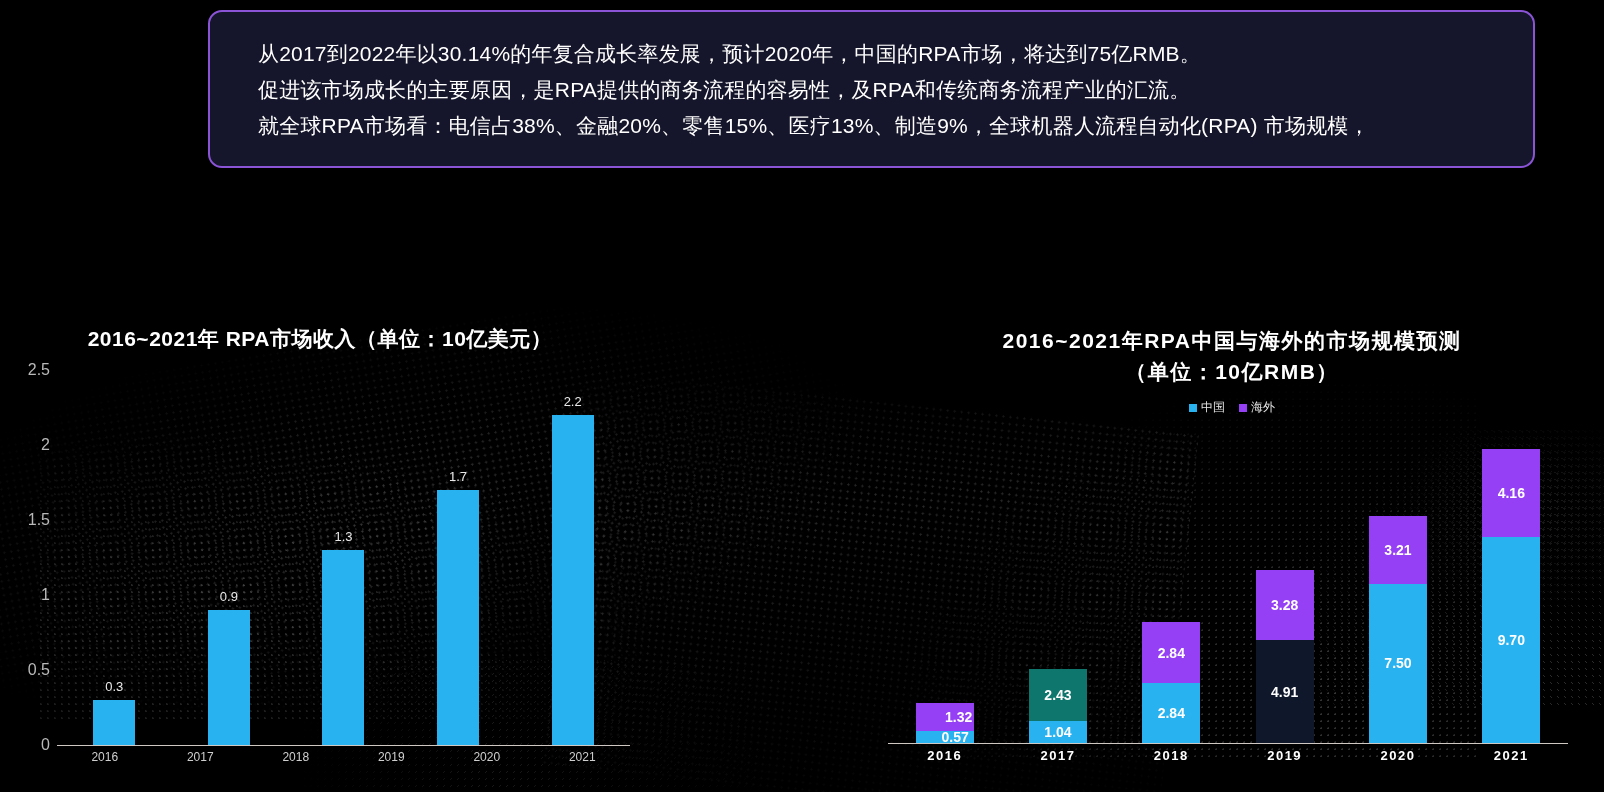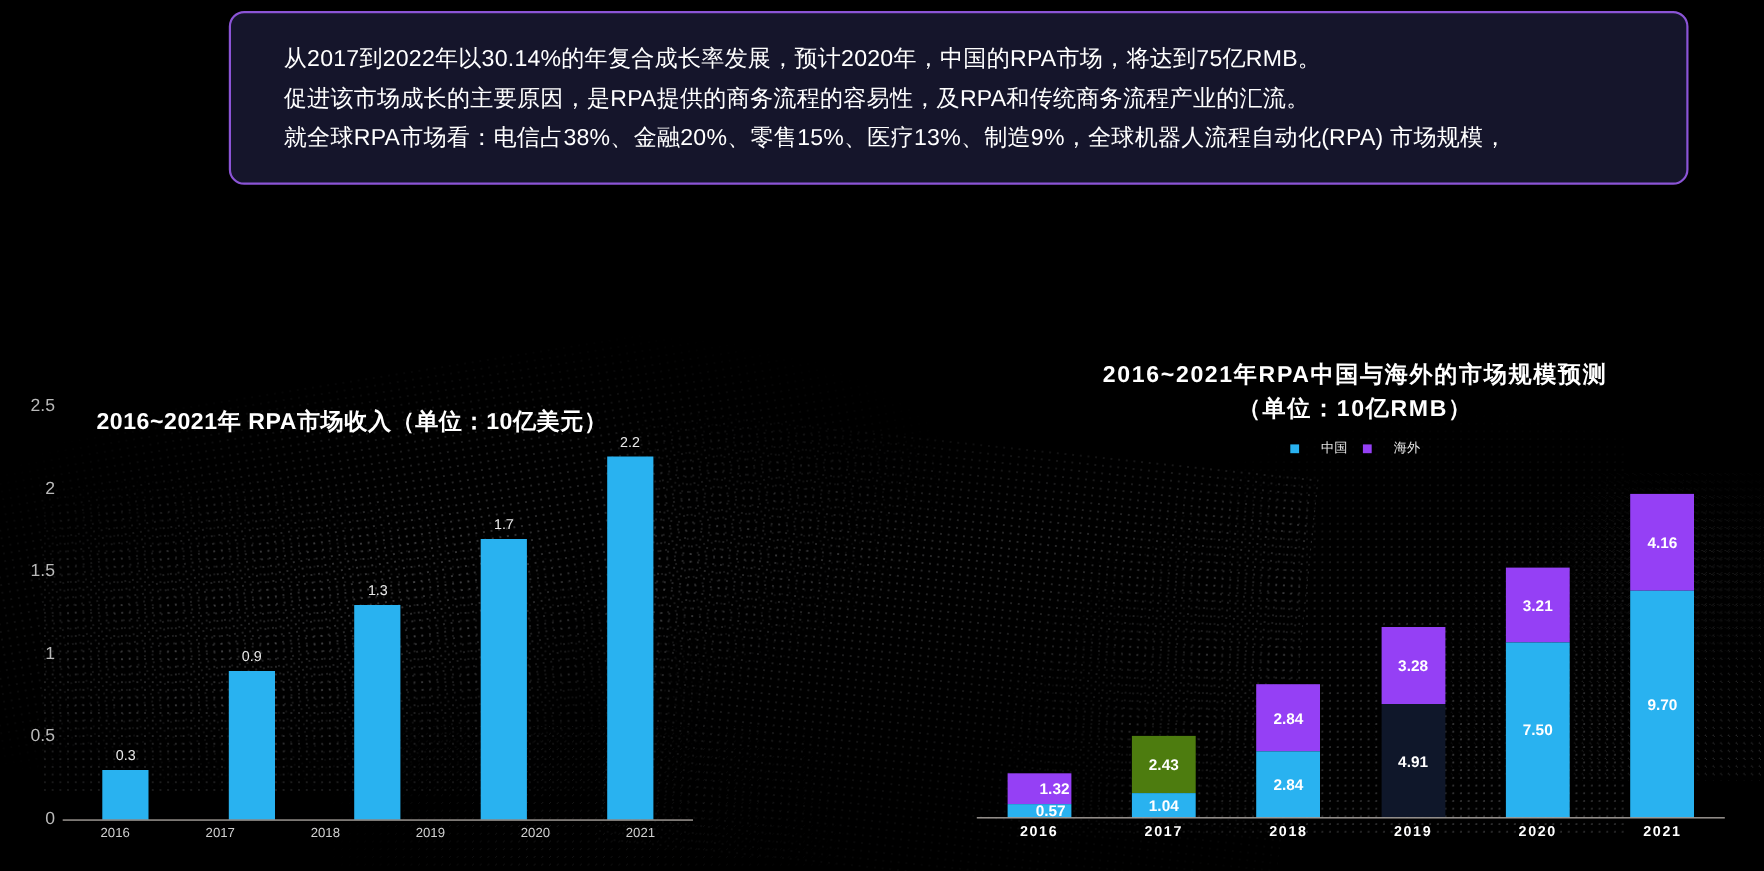--- a/index.html
+++ b/index.html
@@ -114,21 +114,20 @@
     font-weight: bold;
   }
 
   
   #chart-left { left: 0px; top: 325px; width: 700px; height: 440px; }
   #chart-left .chart-title {
     font-size: 21px;
     width: 600px;
     margin-left: 20px;
     letter-spacing: 0.5px;
-    margin-top: 44px;
   }
   #left-plot {
     position: absolute;
     left: 0; top: 45px;
     width: 700px; height: 400px;
   }
   .y-axis-label {
     position: absolute;
     right: 0;
     transform: translateY(-50%);
@@ -201,21 +200,21 @@
     margin: 0 auto;
     letter-spacing: 1.5px;
   }
   #right-legend {
     margin-top: 12px;
     display: flex;
     justify-content: center;
     gap: 14px;
     align-items: center;
   }
-  .legend-item { display: flex; align-items: center; gap: 20px; }
+  .legend-item { display: flex; align-items: center; gap: 4px; }
   .legend-swatch { width: 8px; height: 8px; display: inline-block; }
   .legend-text { font-size: 12px; color: #e6e6e6; }
 
   #right-plot {
     position: absolute;
     left: 0; top: 110px;
     width: 744px; height: 340px;
   }
   #right-bars {
     position: absolute;
@@ -351,21 +350,21 @@
       <span class="legend-text">海外</span>
     </div>
   </div>
   <div id="right-plot">
     <div id="right-bars">
         <div class="rbar-wrap">
           <div class="rseg rseg-overseas" style="height: 28.0386px; background: rgb(149, 64, 245); padding-left: 28px;">1.32</div>
           <div class="rseg rseg-china" style="height: 12.1076px; background: rgb(41, 178, 240); padding-left: 21px;">0.57</div>
         </div>
         <div class="rbar-wrap">
-          <div class="rseg rseg-overseas" style="height: 51.6166px; background: #4d7c0f;">2.43</div>
+          <div class="rseg rseg-overseas" style="height: 51.6166px; background: #0f766e;">2.43</div>
           <div class="rseg rseg-china" style="height: 22.091px; background: rgb(41, 178, 240);">1.04</div>
         </div>
         <div class="rbar-wrap">
           <div class="rseg rseg-overseas" style="height: 60.3255px; background: rgb(149, 64, 245);">2.84</div>
           <div class="rseg rseg-china" style="height: 60.3255px; background: rgb(41, 178, 240);">2.84</div>
         </div>
         <div class="rbar-wrap">
           <div class="rseg rseg-overseas" style="height: 69.6717px; background: rgb(149, 64, 245);">3.28</div>
           <div class="rseg rseg-china" style="height: 103px; background: #0f172a;">4.91</div>
         </div>

